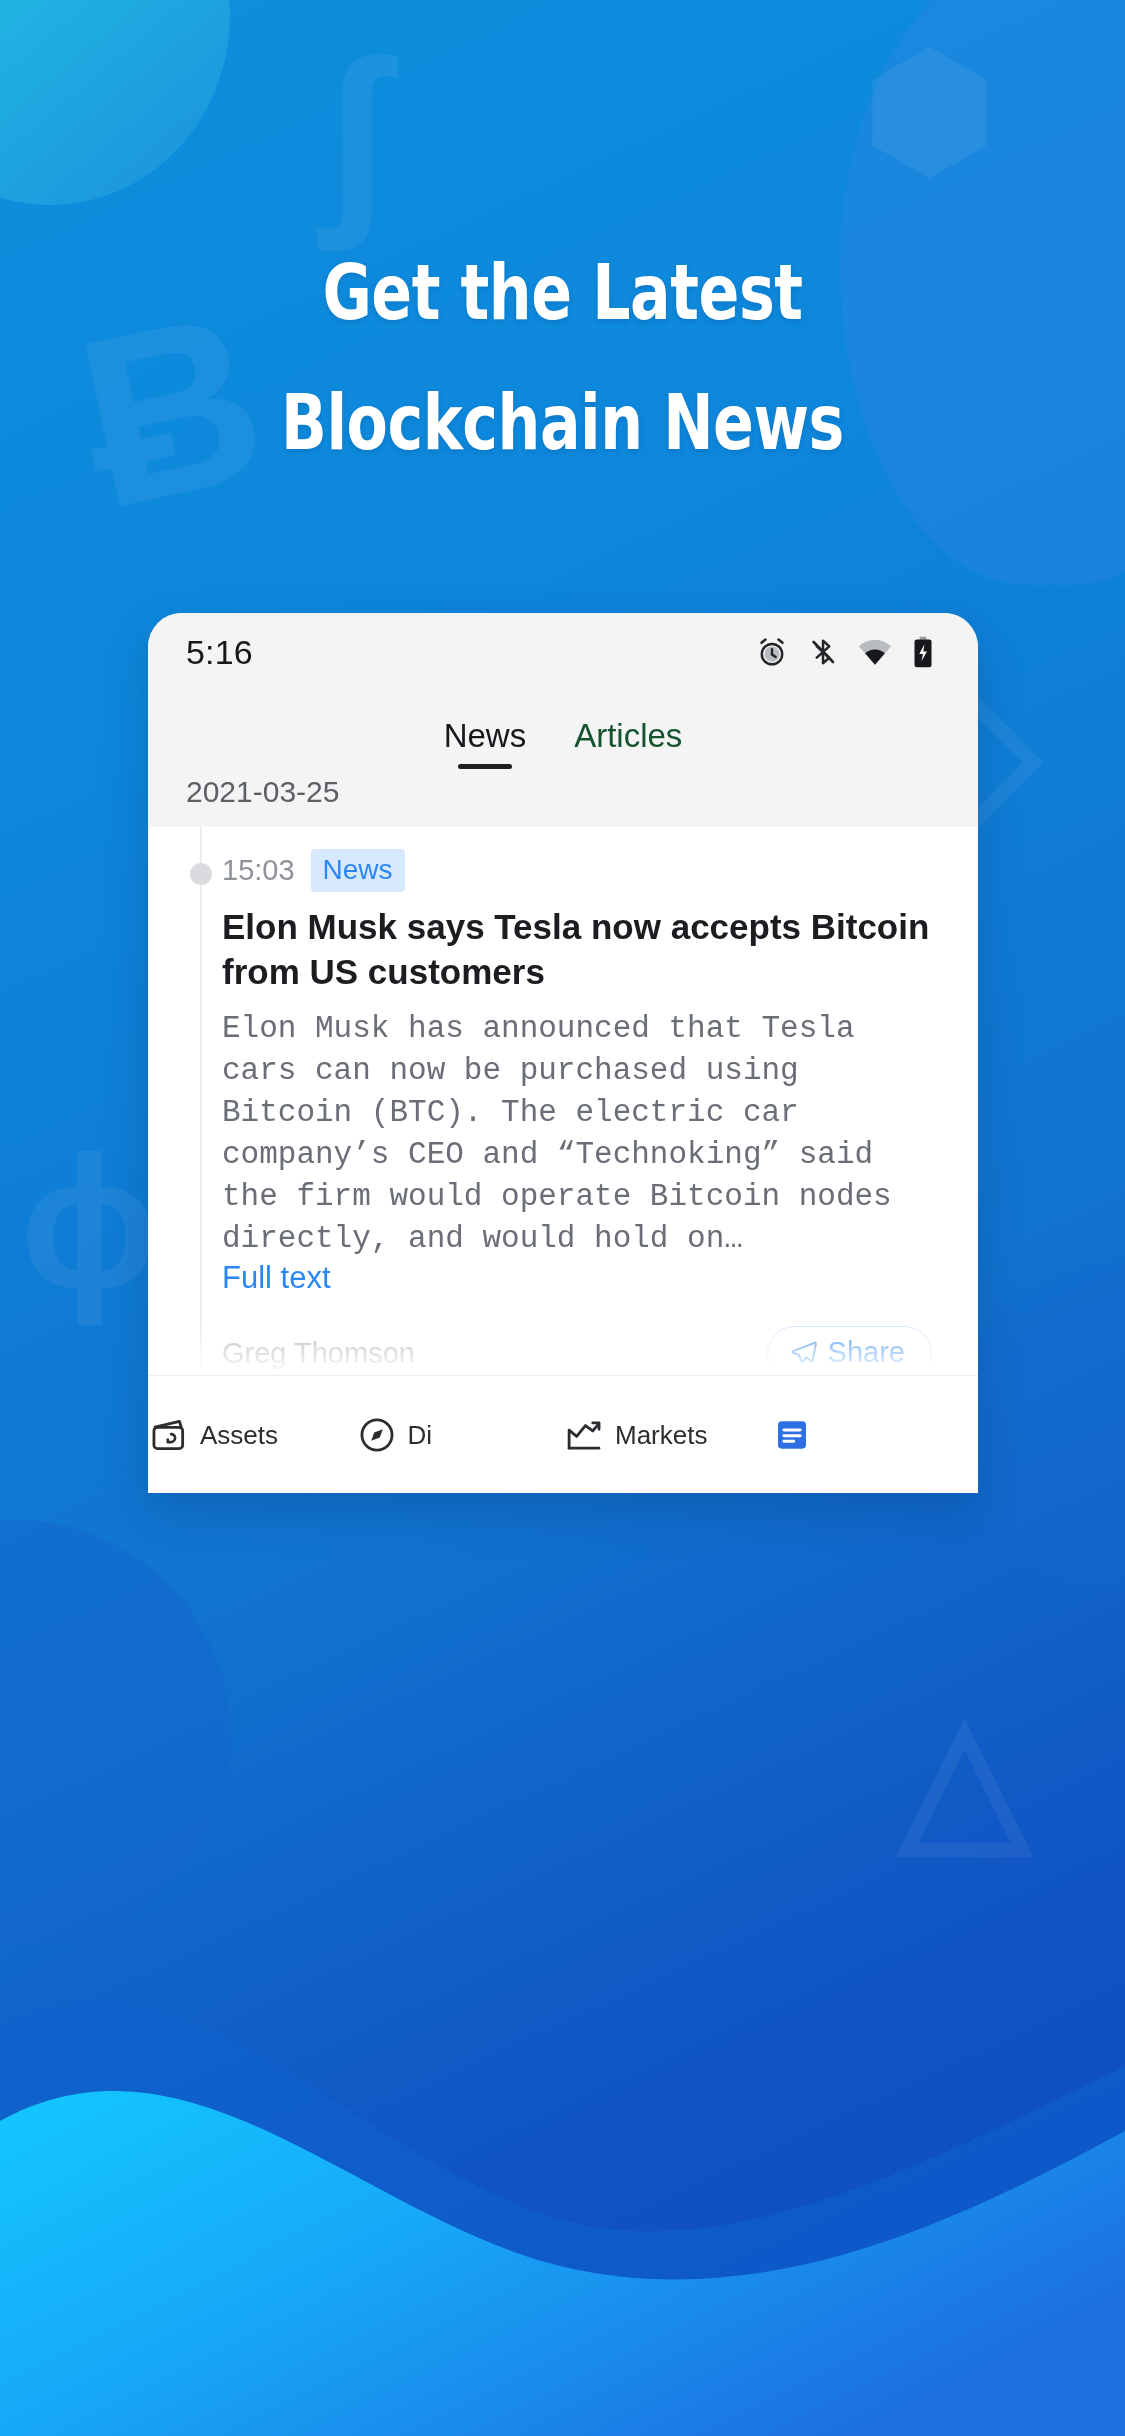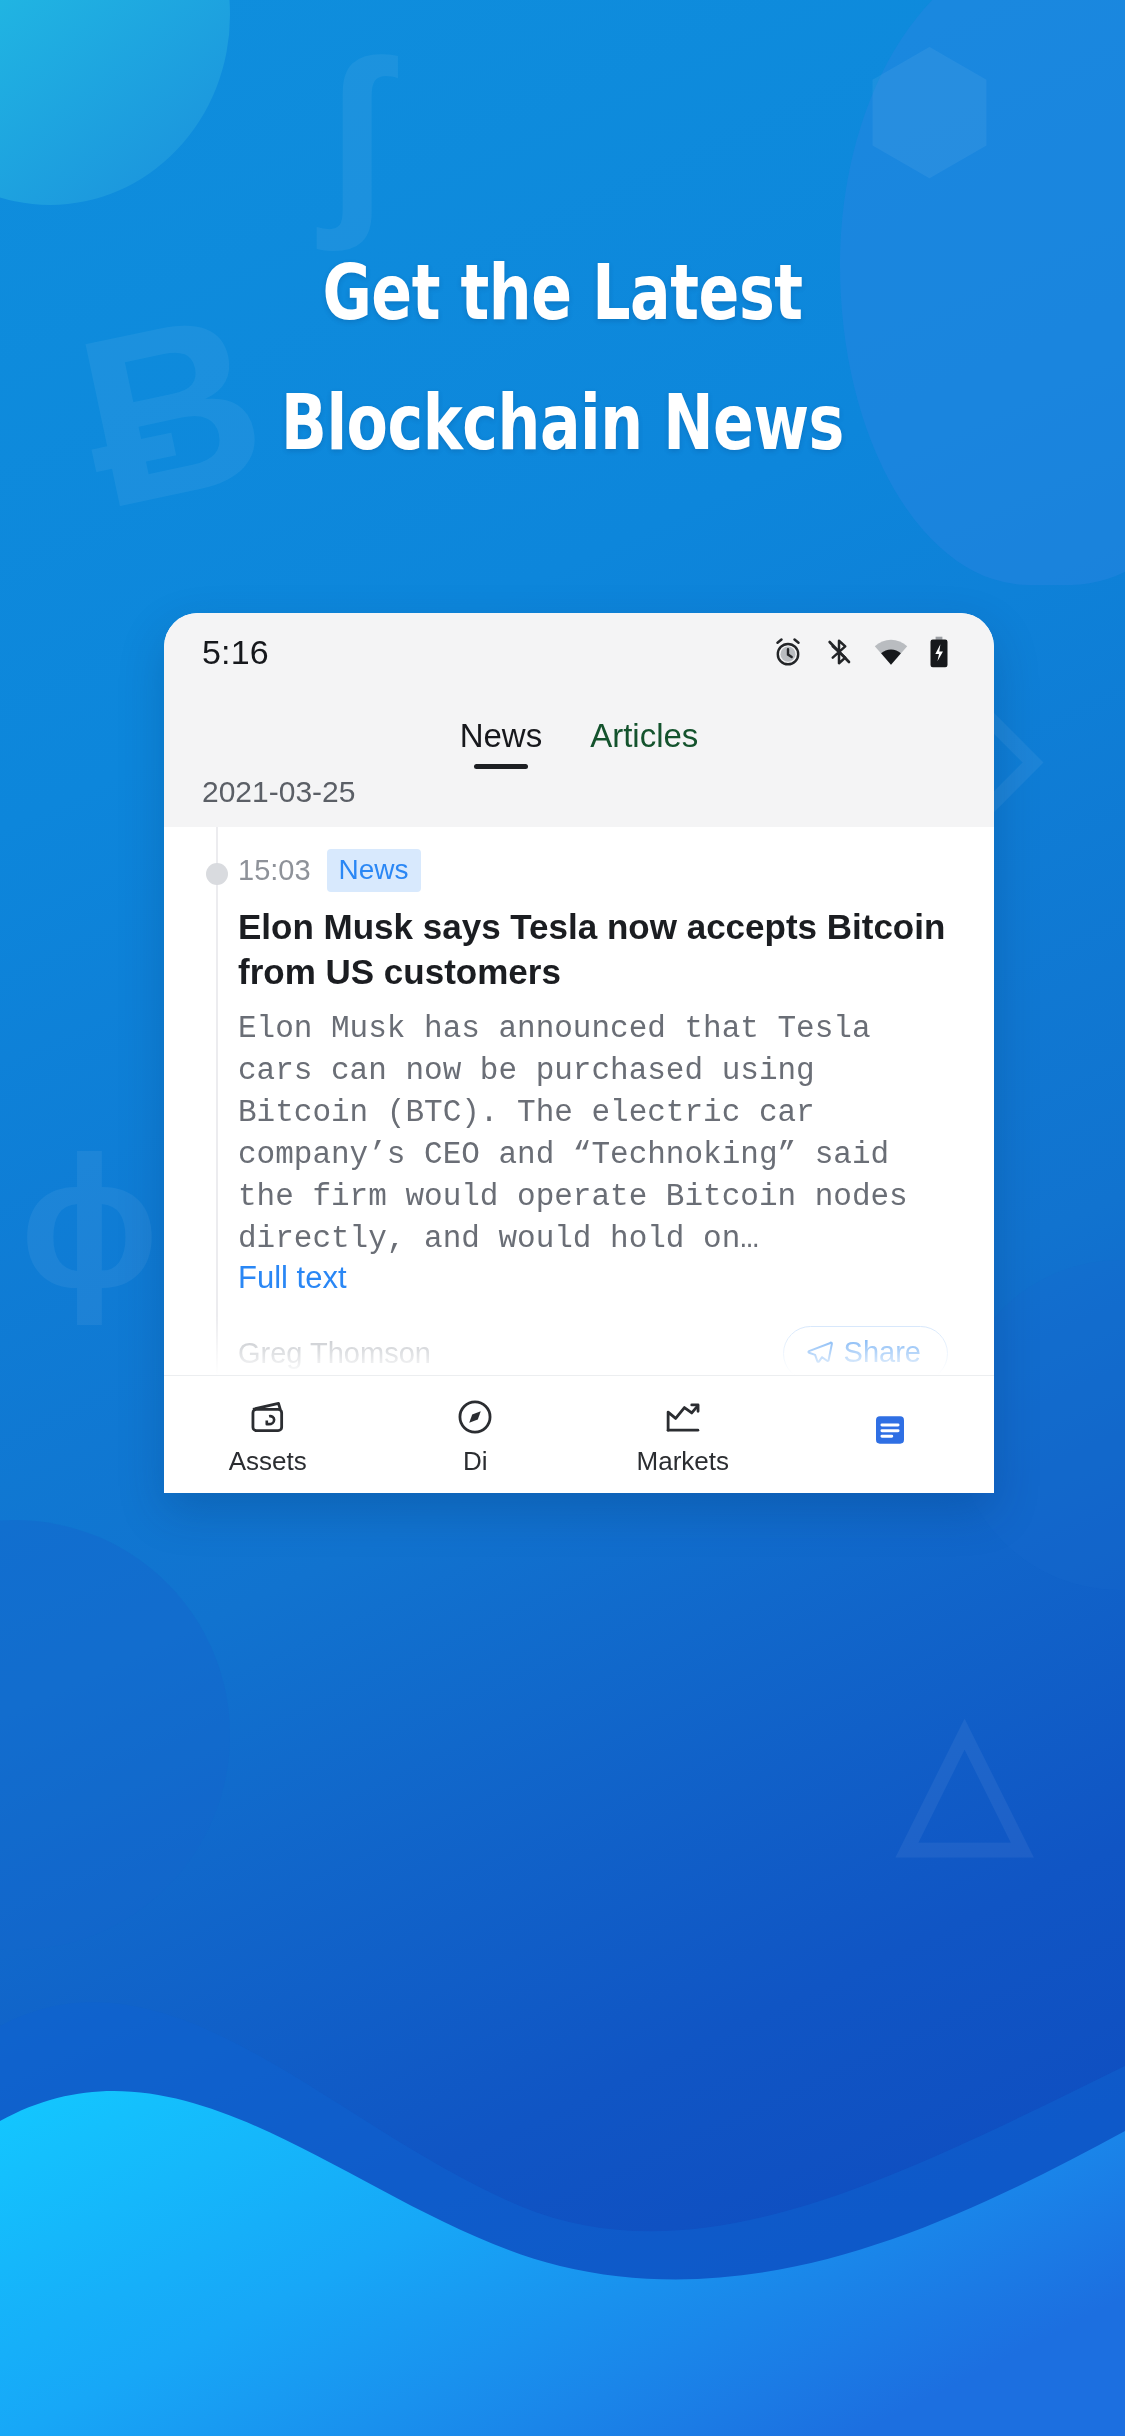--- a/index.html
+++ b/index.html
@@ -58,21 +58,21 @@
     font-size:76px;
     line-height:130px;
     letter-spacing:-0.5px;
     transform:scaleX(.88);
     text-shadow:0 2px 6px rgba(0,40,90,.18);
   }
   .headline .ln { display:block; white-space:nowrap; }
 
   
   .phone {
-    position:absolute; left:164px; top:613px; width:830px; height:880px;
+    position:absolute; left:148px; top:613px; width:830px; height:880px;
     background:#ffffff;
     border-radius:34px 34px 0 0;
     box-shadow:0 18px 46px rgba(3,40,90,.22);
     overflow:hidden;
     z-index:6;
   }
   .phone-inner { position:absolute; inset:0; overflow:hidden; }
 
   
   .statusbar {
@@ -133,21 +133,21 @@
   .share svg { display:block; }
   .divider { height:1px; background:#eeeff1; margin-left:74px; }
 
   
   .bottomnav {
     position:absolute; left:0; right:0; bottom:0; height:118px;
     background:#ffffff; border-top:1px solid #eceef0;
     display:flex; align-items:center;
   }
   .navitem {
-    flex:1; display:flex; flex-direction:column; align-items:center; gap:10px;
+    flex:1; display:flex; flex-direction:row; align-items:center; gap:10px;
     font-size:26px; color:#2b2d31;
   }
   .navitem.active { color:#2f6fe4; }
   .navitem svg { display:block; }
   .navlabel { line-height:1; }
   .navitem.clip3 .navlabel { max-width:38px; overflow:hidden; white-space:nowrap; }
 
   .phone-fade {
     position:absolute; left:0; right:0; bottom:118px; height:60px;
     background:linear-gradient(to bottom, rgba(255,255,255,0), #ffffff);

